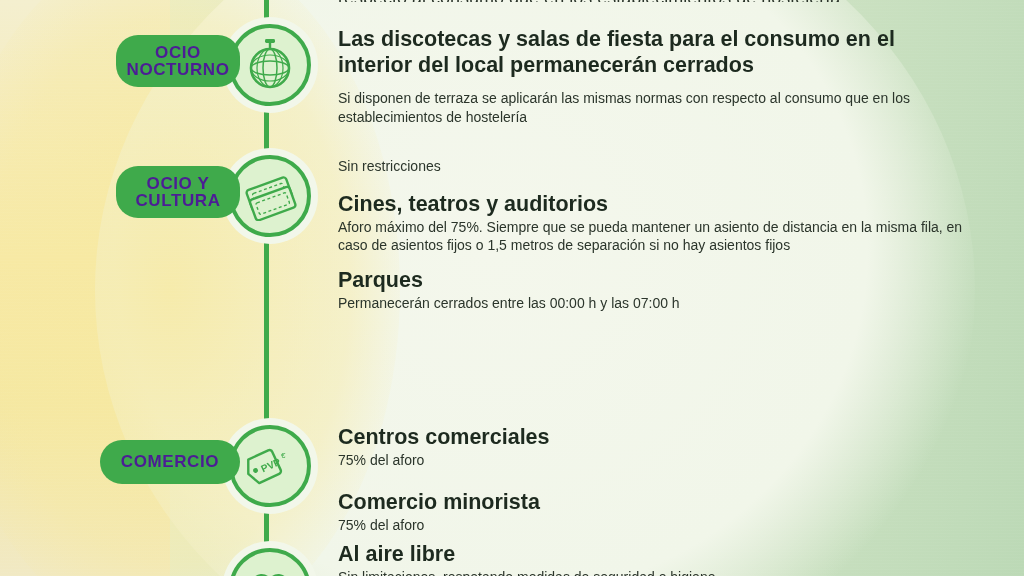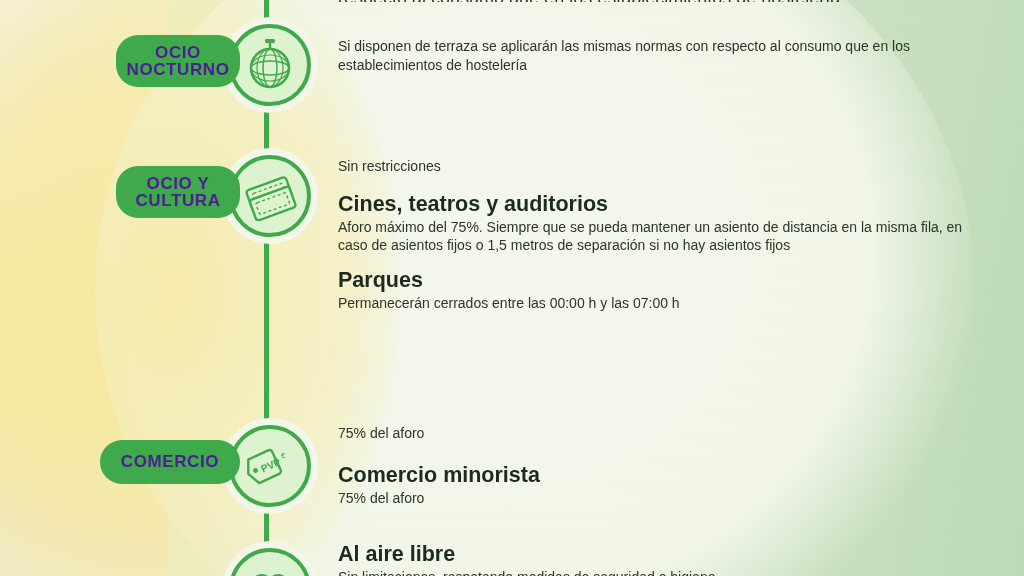--- a/index.html
+++ b/index.html
@@ -99,20 +99,21 @@
       <rect x="21" y="0" width="10" height="4" rx="1.4" fill="#3faa4b"></rect>
     </svg>
   </div>
   <div class="pill two-line" style="left:116px;top:35px;width:124px;">
     <span>OCIO</span>
     <span>NOCTURNO</span>
   </div>
 </div>
 
 <div class="block" style="left:338px;top:26px;">
+  <p class="sec-title big">Las discotecas y salas de fiesta para el consumo en el interior del local permanecerán cerrados</p>
   <p class="sec-body" style="margin-top:11px;">Si disponen de terraza se aplicarán las mismas normas con respecto al consumo que en los establecimientos de hostelería</p>
 </div>
 
 <div class="node">
   <div class="node-circle" style="left:229px;top:155px;">
     <svg width="54" height="50" viewBox="0 0 54 50">
       <g transform="rotate(-20 27 25)">
         <rect x="6" y="12" width="42" height="22" rx="3" fill="#ddf2cf" stroke="#3faa4b" stroke-width="2.4"></rect>
         <rect x="11" y="17" width="32" height="12" rx="1.5" fill="none" stroke="#3faa4b" stroke-width="1.4" stroke-dasharray="3 2.5"></rect>
       </g>
@@ -149,20 +150,21 @@
       </g>
       <text x="36" y="17" font-family="Liberation Sans, sans-serif" font-size="8" fill="#3faa4b">€</text>
     </svg>
   </div>
   <div class="pill" style="left:100px;top:440px;width:140px;">
     <span>COMERCIO</span>
   </div>
 </div>
 
 <div class="block" style="left:338px;top:424px;">
+  <p class="sec-title big">Centros comerciales</p>
   <p class="sec-body">75% del aforo</p>
   <p class="sec-title big" style="margin-top:19px;">Comercio minorista</p>
   <p class="sec-body">75% del aforo</p>
 </div>
 
 <div class="node">
   <div class="node-circle" style="left:229px;top:548px;">
     <svg width="46" height="46" viewBox="0 0 46 46">
       <path d="M23 38 C10 29 5 22 7 15 C9 8 18 7 23 14 C28 7 37 8 39 15 C41 22 36 29 23 38 Z" fill="none" stroke="#3faa4b" stroke-width="2.6" stroke-linejoin="round"></path>
     </svg>

